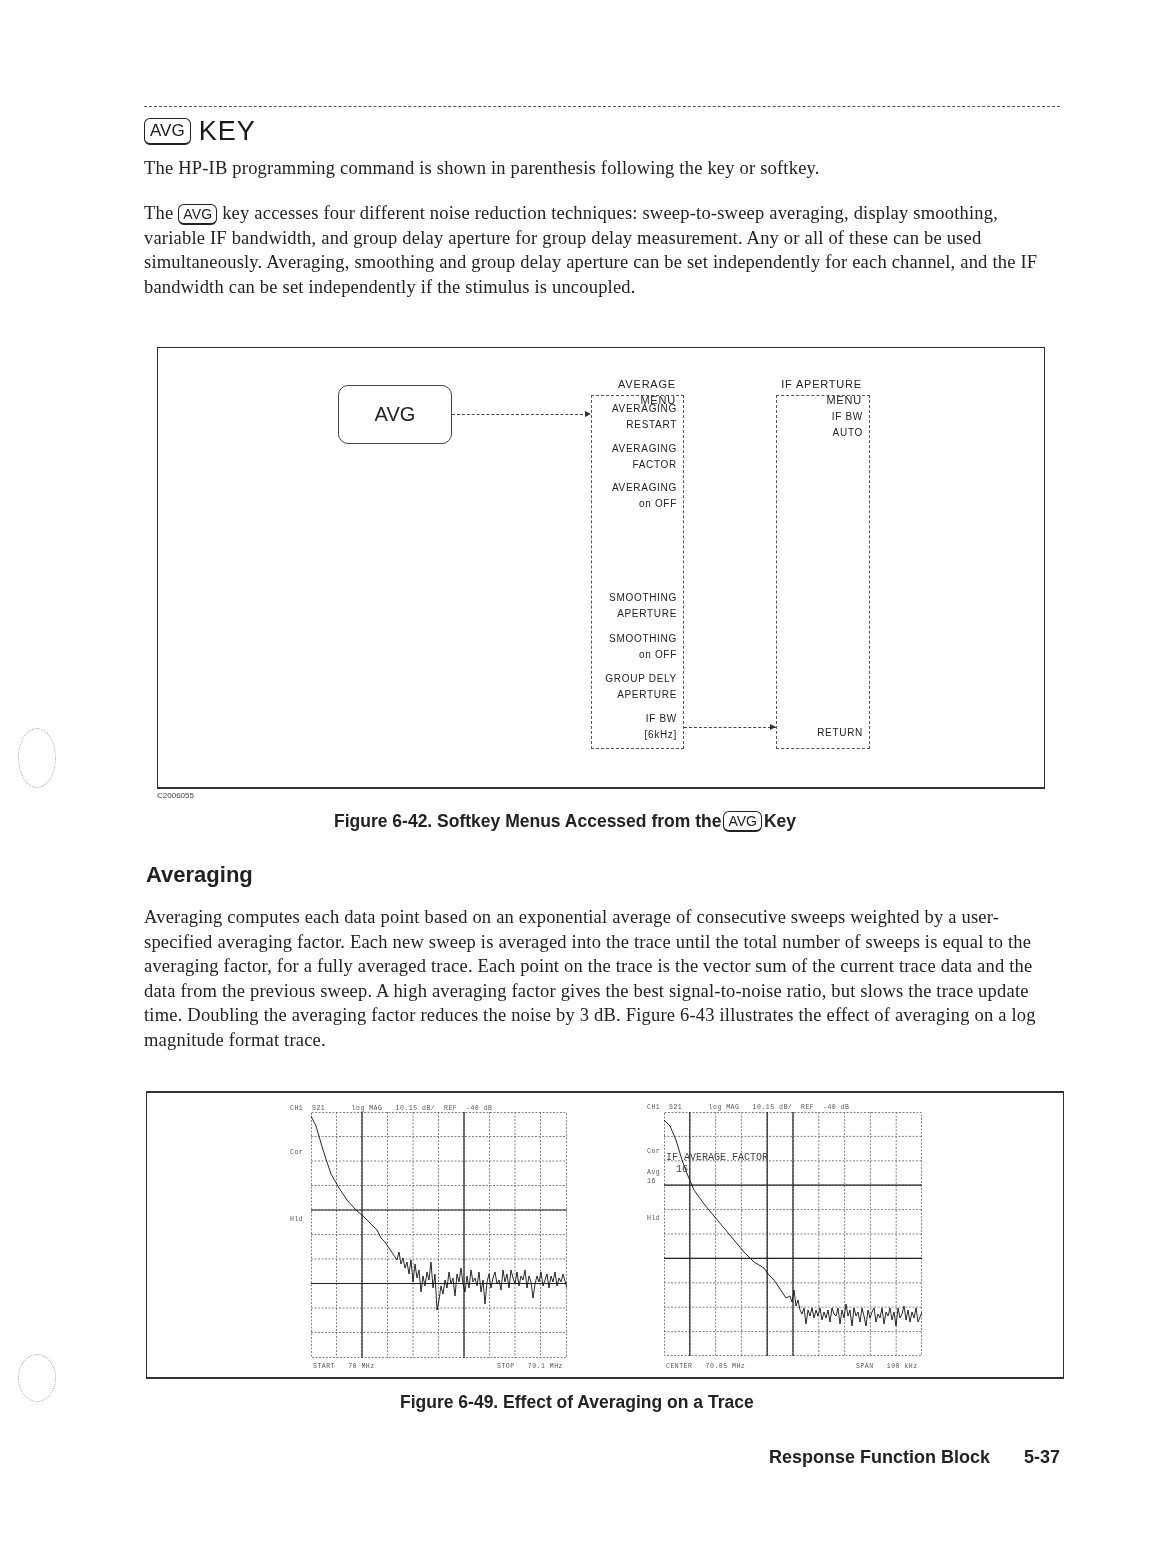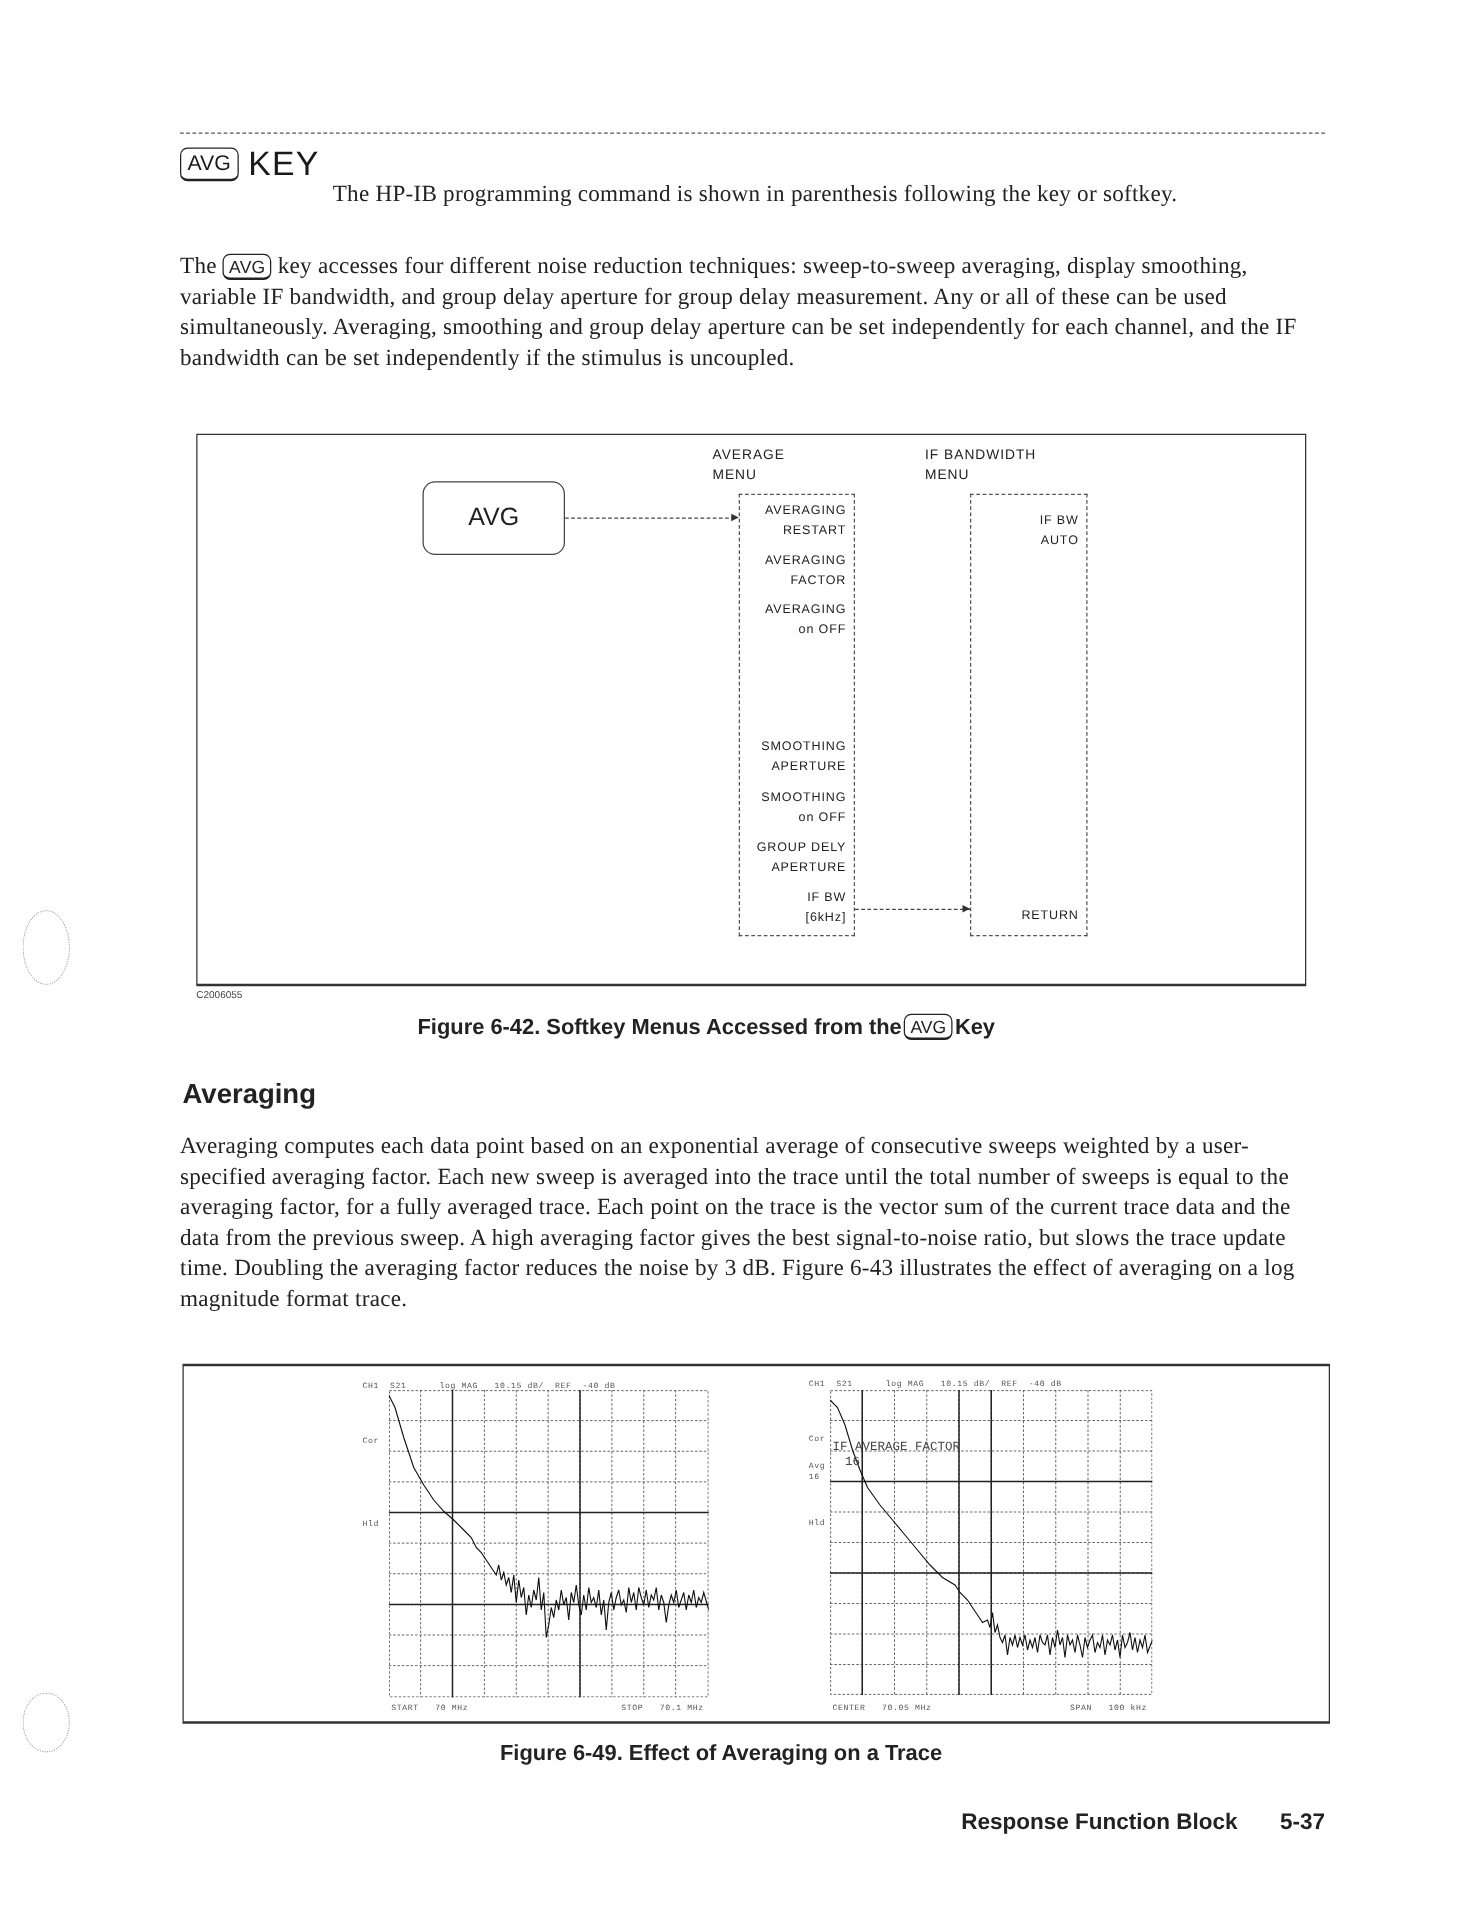--- a/index.html
+++ b/index.html
@@ -16,21 +16,21 @@
           font-size:18.5px; line-height:24.5px; color:#222; letter-spacing:0.2px; }
 
   
   .fig1 { position:absolute; left:157px; top:347px; width:888px; height:442px; border:1px solid #333; border-bottom:2px solid #333; box-sizing:border-box; }
   .fig-code { position:absolute; left:157px; top:791px; font-family:"Liberation Sans",sans-serif; font-size:8px; color:#444; }
   .avg-box { position:absolute; left:338px; top:385px; width:114px; height:59px; border:1px solid #444; border-radius:10px;
              box-sizing:border-box; display:flex; align-items:center; justify-content:center;
              font-family:"Liberation Sans",sans-serif; font-size:20px; color:#222; }
   .arrow-line { position:absolute; height:0; border-top:1px dashed #444; }
   .arrow-head { position:absolute; width:0; height:0; border-top:3px solid transparent; border-bottom:3px solid transparent; border-left:6px solid #333; }
-  .menu-title { position:absolute; font-family:"Liberation Sans",sans-serif; font-size:11px; line-height:16px; text-align:left; letter-spacing:0.8px; color:#222; }
+  .menu-title { position:absolute; font-family:"Liberation Sans",sans-serif; font-size:11px; line-height:16px; text-align:right; letter-spacing:0.8px; color:#222;margin-top:20px; }
   .menu-col { position:absolute; border:1px dashed #555; box-sizing:border-box; }
   .softkey { position:absolute; right:6px; text-align:right; font-family:"Liberation Sans",sans-serif; font-size:10px; line-height:16px; letter-spacing:0.7px; color:#222; white-space:pre; }
 
   .caption { position:absolute; font-family:"Liberation Sans",sans-serif; font-size:17.5px; font-weight:bold; color:#222; display:flex; align-items:center; gap:2px; }
   .section-heading { position:absolute; left:146px; top:862px; font-family:"Liberation Sans",sans-serif; font-size:22px; font-weight:bold; color:#222; }
 
   
   .fig2 { position:absolute; left:146px; top:1091px; width:918px; height:288px; border:1px solid #333; border-top:2px solid #333; border-bottom:2px solid #333; box-sizing:border-box; }
   .plot { position:absolute; }
   .plot-label { position:absolute; font-family:"Liberation Mono",monospace; font-size:6.5px; color:#555; white-space:pre; letter-spacing:0.5px; }
@@ -45,41 +45,41 @@
 <div class="scan-mark" style="left:18px;top:728px;width:36px;height:58px;"></div>
 <div class="scan-mark" style="left:18px;top:1354px;width:36px;height:46px;"></div>
 
 <div class="top-rule"></div>
 
 <div class="key-heading">
   <span class="keycap big">AVG</span>
   <span class="key-title">KEY</span>
 </div>
 
-<div class="para" style="top:144px;text-align:center;">The HP-IB programming command is shown in parenthesis following the key or softkey.</div>
+<div class="para" style="top:156px;">The HP-IB programming command is shown in parenthesis following the key or softkey.</div>
 
 <div class="para" style="top:201px;">
   <span>The</span>
   <span class="keycap">AVG</span>
   <span>key accesses four different noise reduction techniques: sweep-to-sweep averaging, display smoothing, variable IF bandwidth, and group delay aperture for group delay measurement. Any or all of these can be used simultaneously. Averaging, smoothing and group delay aperture can be set independently for each channel, and the IF bandwidth can be set independently if the stimulus is uncoupled.</span>
 </div>
 
 <div class="fig1"></div>
 <div class="fig-code">C2006055</div>
 
 <div class="avg-box">AVG</div>
 <div class="arrow-line" style="left:452px;top:414px;width:136px;"></div>
 <div class="arrow-head" style="left:585px;top:411px;"></div>
 
 <div class="menu-title" style="left:570px;top:356px;width:106px;">
   <div>AVERAGE</div>
   <div>MENU</div>
 </div>
 <div class="menu-title" style="left:740px;top:356px;width:122px;">
-  <div>IF  BANDWIDTH</div>
+  <div>IF  APERTURE</div>
   <div>MENU</div>
 </div>
 
 <div class="menu-col" style="left:591px;top:395px;width:93px;height:354px;">
   <div class="softkey" style="top:5px;">AVERAGING
 RESTART</div>
   <div class="softkey" style="top:45px;">AVERAGING
 FACTOR</div>
   <div class="softkey" style="top:84px;">AVERAGING
 on OFF</div>

